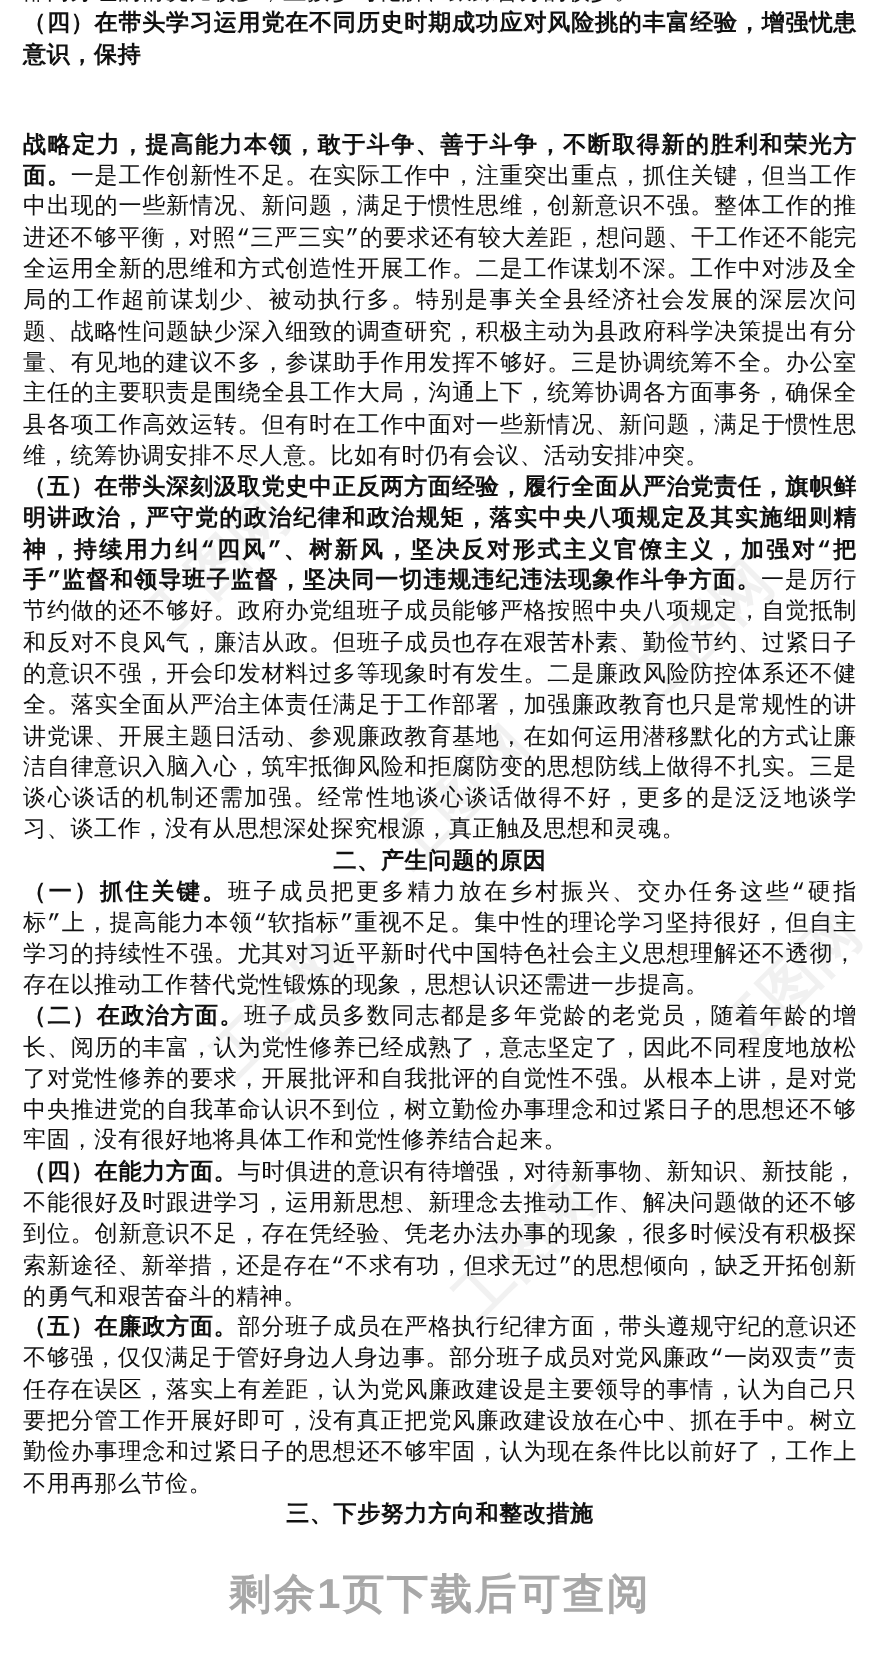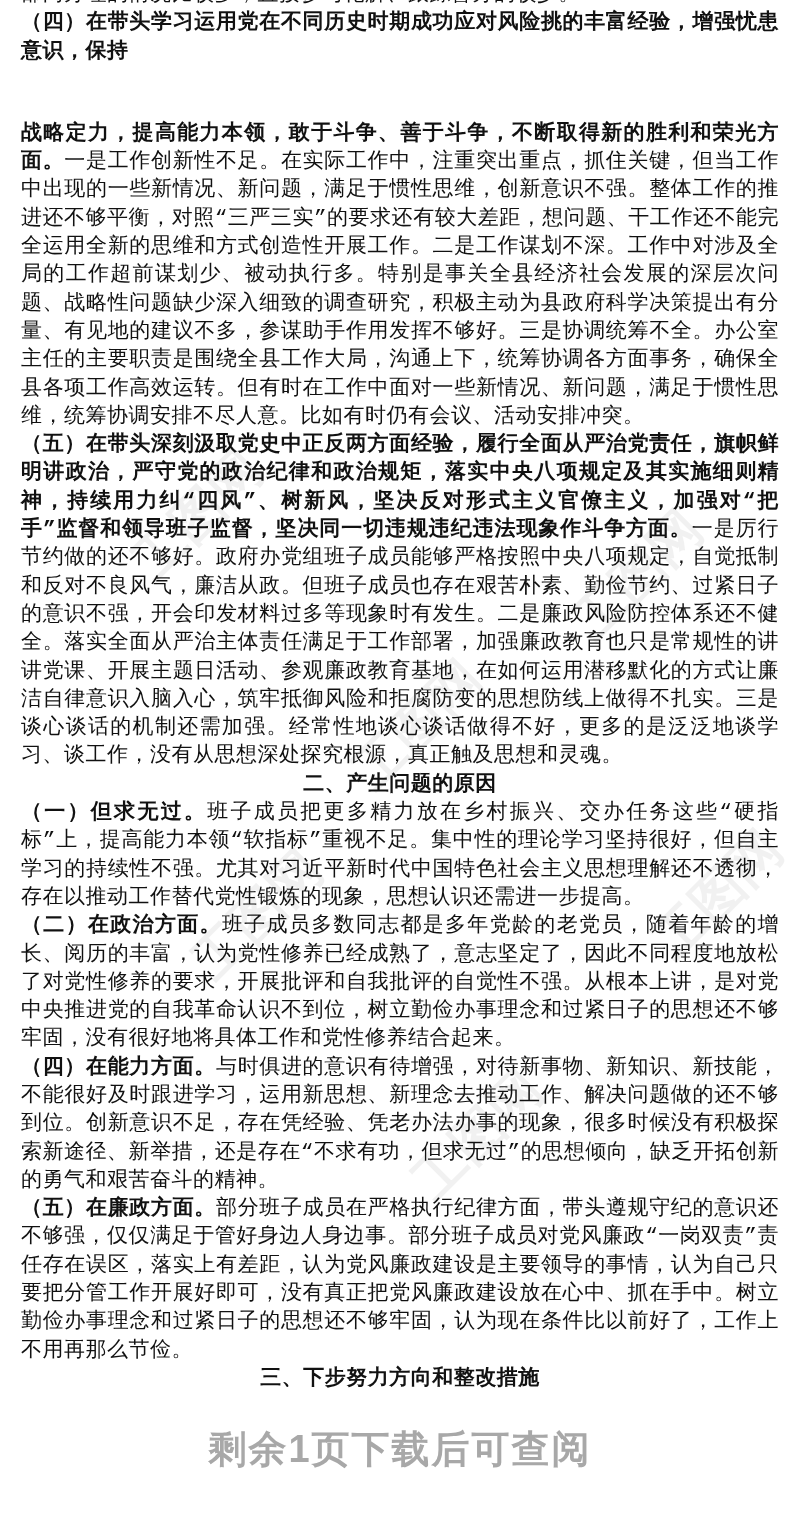--- a/index.html
+++ b/index.html
@@ -67,21 +67,21 @@
   <span class="wm" style="left:400px; top:1100px;">工图网</span>
 </div>
 
 <div class="doc-body" id="doc-body">
     <div class="block clipped"><span class="seg">部门办理的情况比较多，直接参与化解、跟踪督办的较少。</span></div>
     <div class="block p"><span class="seg bold">（四）在带头学习运用党在不同历史时期成功应对风险挑的丰富经验，增强忧患意识，保持</span></div>
     <div class="block gap"></div>
     <div class="block p"><span class="seg bold">战略定力，提高能力本领，敢于斗争、善于斗争，不断取得新的胜利和荣光方面。</span><span class="seg">一是工作创新性不足。在实际工作中，注重突出重点，抓住关键，但当工作中出现的一些新情况、新问题，满足于惯性思维，创新意识不强。整体工作的推进还不够平衡，对照“三严三实”的要求还有较大差距，想问题、干工作还不能完全运用全新的思维和方式创造性开展工作。二是工作谋划不深。工作中对涉及全局的工作超前谋划少、被动执行多。特别是事关全县经济社会发展的深层次问题、战略性问题缺少深入细致的调查研究，积极主动为县政府科学决策提出有分量、有见地的建议不多，参谋助手作用发挥不够好。三是协调统筹不全。办公室主任的主要职责是围绕全县工作大局，沟通上下，统筹协调各方面事务，确保全县各项工作高效运转。但有时在工作中面对一些新情况、新问题，满足于惯性思维，统筹协调安排不尽人意。比如有时仍有会议、活动安排冲突。</span></div>
     <div class="block p"><span class="seg bold">（五）在带头深刻汲取党史中正反两方面经验，履行全面从严治党责任，旗帜鲜明讲政治，严守党的政治纪律和政治规矩，落实中央八项规定及其实施细则精神，持续用力纠“四风”、树新风，坚决反对形式主义官僚主义，加强对“把手”监督和领导班子监督，坚决同一切违规违纪违法现象作斗争方面。</span><span class="seg">一是厉行节约做的还不够好。政府办党组班子成员能够严格按照中央八项规定，自觉抵制和反对不良风气，廉洁从政。但班子成员也存在艰苦朴素、勤俭节约、过紧日子的意识不强，开会印发材料过多等现象时有发生。二是廉政风险防控体系还不健全。落实全面从严治主体责任满足于工作部署，加强廉政教育也只是常规性的讲讲党课、开展主题日活动、参观廉政教育基地，在如何运用潜移默化的方式让廉洁自律意识入脑入心，筑牢抵御风险和拒腐防变的思想防线上做得不扎实。三是谈心谈话的机制还需加强。经常性地谈心谈话做得不好，更多的是泛泛地谈学习、谈工作，没有从思想深处探究根源，真正触及思想和灵魂。</span></div>
     <div class="block h"><span class="seg bold">二、产生问题的原因</span></div>
-    <div class="block p"><span class="seg bold">（一）但求无过。</span><span class="seg">班子成员把更多精力放在乡村振兴、交办任务这些“硬指标”上，提高能力本领“软指标”重视不足。集中性的理论学习坚持很好，但自主学习的持续性不强。尤其对习近平新时代中国特色社会主义思想理解还不透彻，存在以推动工作替代党性锻炼的现象，思想认识还需进一步提高。</span></div>
+    <div class="block p"><span class="seg bold">（一）抓住关键。</span><span class="seg">班子成员把更多精力放在乡村振兴、交办任务这些“硬指标”上，提高能力本领“软指标”重视不足。集中性的理论学习坚持很好，但自主学习的持续性不强。尤其对习近平新时代中国特色社会主义思想理解还不透彻，存在以推动工作替代党性锻炼的现象，思想认识还需进一步提高。</span></div>
     <div class="block p"><span class="seg bold">（二）在政治方面。</span><span class="seg">班子成员多数同志都是多年党龄的老党员，随着年龄的增长、阅历的丰富，认为党性修养已经成熟了，意志坚定了，因此不同程度地放松了对党性修养的要求，开展批评和自我批评的自觉性不强。从根本上讲，是对党中央推进党的自我革命认识不到位，树立勤俭办事理念和过紧日子的思想还不够牢固，没有很好地将具体工作和党性修养结合起来。</span></div>
     <div class="block p"><span class="seg bold">（四）在能力方面。</span><span class="seg">与时俱进的意识有待增强，对待新事物、新知识、新技能，不能很好及时跟进学习，运用新思想、新理念去推动工作、解决问题做的还不够到位。创新意识不足，存在凭经验、凭老办法办事的现象，很多时候没有积极探索新途径、新举措，还是存在“不求有功，但求无过”的思想倾向，缺乏开拓创新的勇气和艰苦奋斗的精神。</span></div>
     <div class="block p"><span class="seg bold">（五）在廉政方面。</span><span class="seg">部分班子成员在严格执行纪律方面，带头遵规守纪的意识还不够强，仅仅满足于管好身边人身边事。部分班子成员对党风廉政“一岗双责”责任存在误区，落实上有差距，认为党风廉政建设是主要领导的事情，认为自己只要把分管工作开展好即可，没有真正把党风廉政建设放在心中、抓在手中。树立勤俭办事理念和过紧日子的思想还不够牢固，认为现在条件比以前好了，工作上不用再那么节俭。</span></div>
     <div class="block h"><span class="seg bold">三、下步努力方向和整改措施</span></div>
   </div>
 
 <div class="footer-banner">
   <span>剩余1页</span><span class="hint">下载后可查阅</span>
 </div>
 

